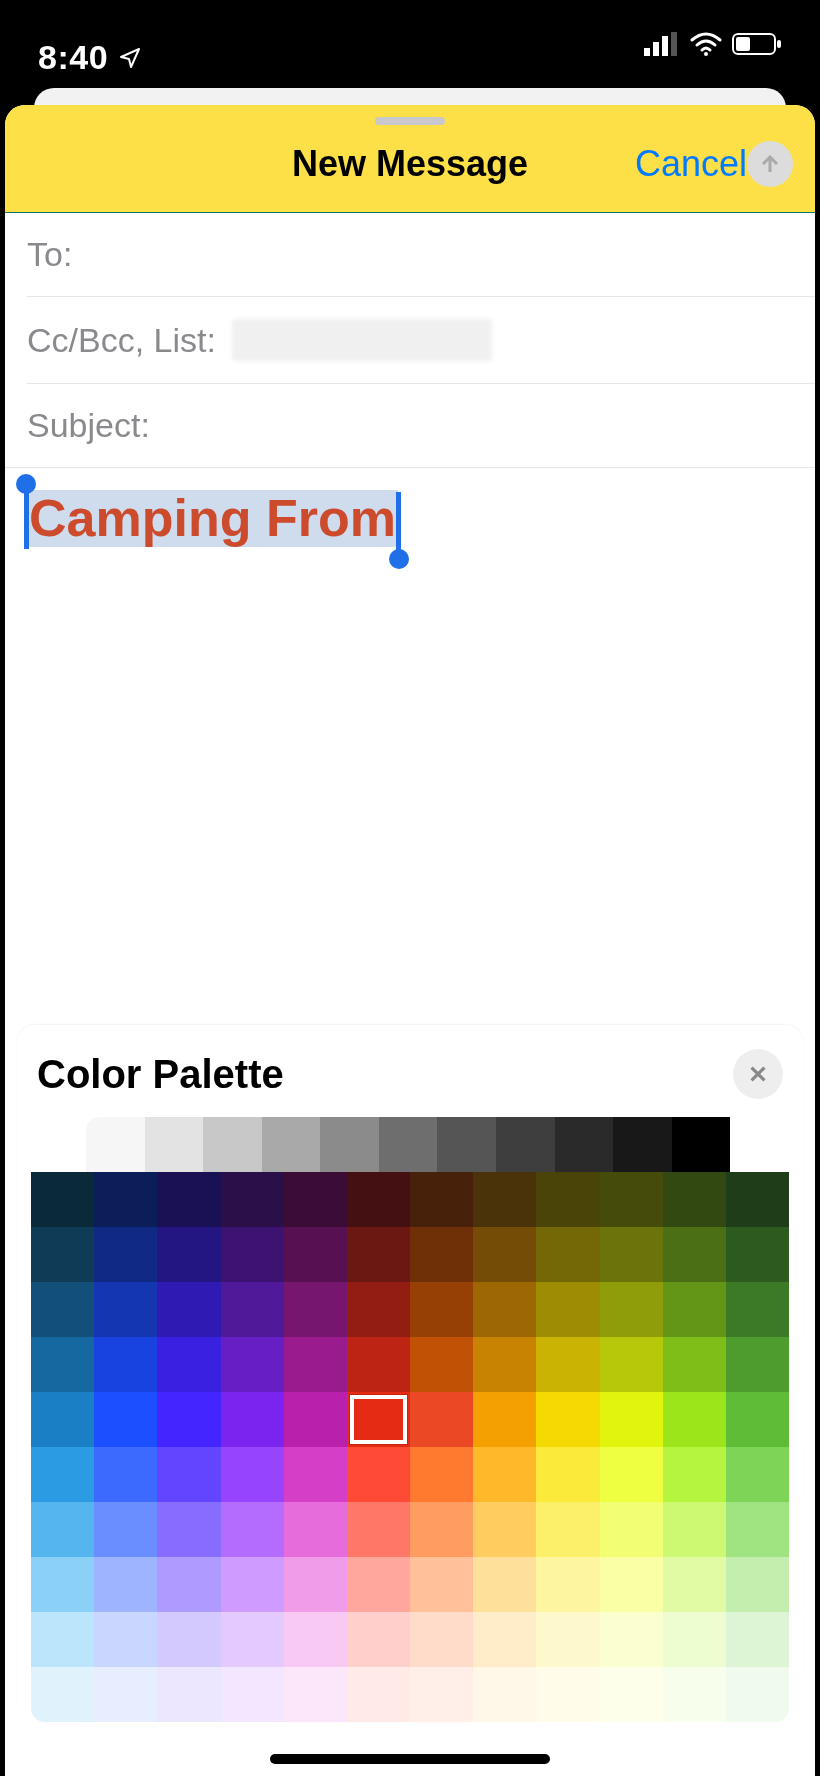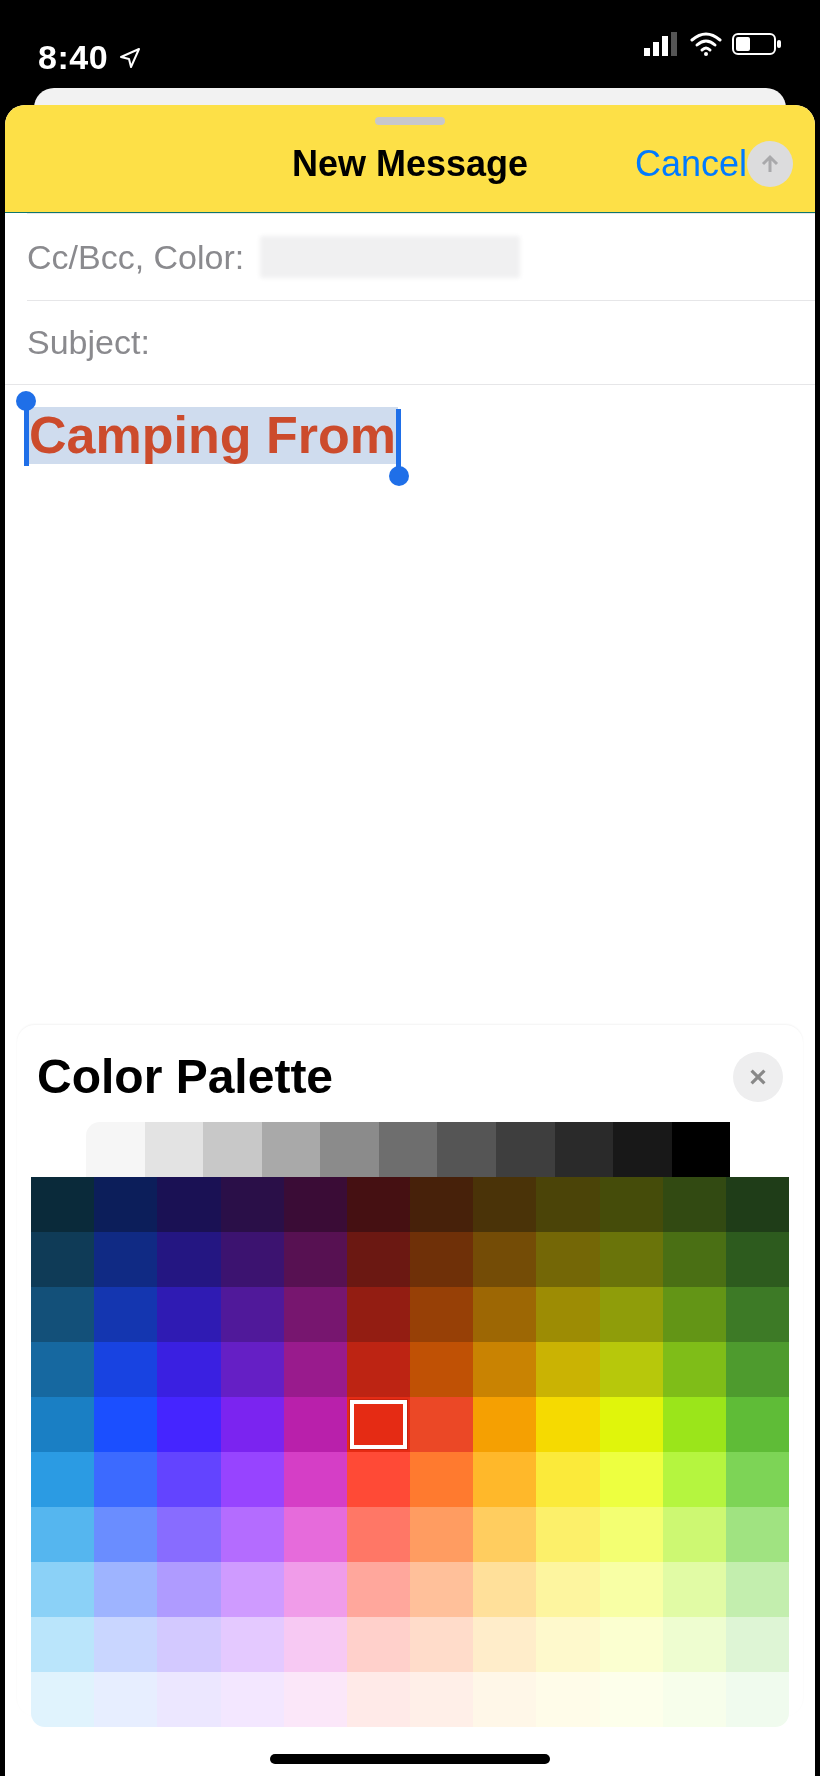--- a/index.html
+++ b/index.html
@@ -175,21 +175,21 @@
     border-radius: 18px;
     box-shadow: 0 -1px 2px rgba(0,0,0,0.05);
   }
   .palette-header {
     display: flex;
     align-items: center;
     justify-content: space-between;
     padding: 24px 20px 18px 20px;
   }
   .palette-title {
-    font-size: 48px;
+    font-size: 40px;
     font-weight: 700;
     color: #000;
   }
   .close-btn {
     width: 50px; height: 50px;
     border-radius: 25px;
     background: #eeeeef;
     border: none;
     display: flex;
     align-items: center;
@@ -276,23 +276,26 @@
     <button class="cancel-btn">Cancel</button>
     <div class="sheet-title">New Message</div>
     <button class="send-btn">
       <svg viewBox="0 0 24 24">
         <path d="M12 20 V5 M5 12 L12 5 L19 12"></path>
       </svg>
     </button>
   </div>
 
   <div class="fields">
+    <div class="field-row">
+      <span class="field-label">To:</span>
+    </div>
     <div class="field-sep"></div>
     <div class="field-row">
-      <span class="field-label">Cc/Bcc, Color:</span>
+      <span class="field-label">Cc/Bcc, List:</span>
       <span class="redacted"></span>
     </div>
     <div class="field-sep"></div>
     <div class="field-row">
       <span class="field-label">Subject:</span>
     </div>
     <div class="field-sep" style="margin-left:0"></div>
   </div>
 
   <div class="body-area">

